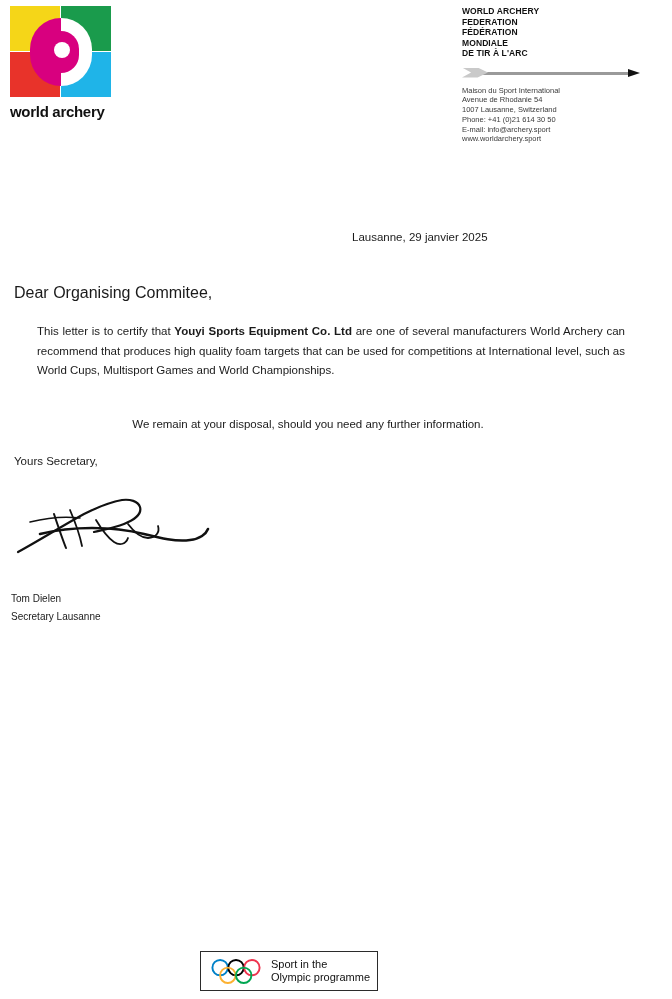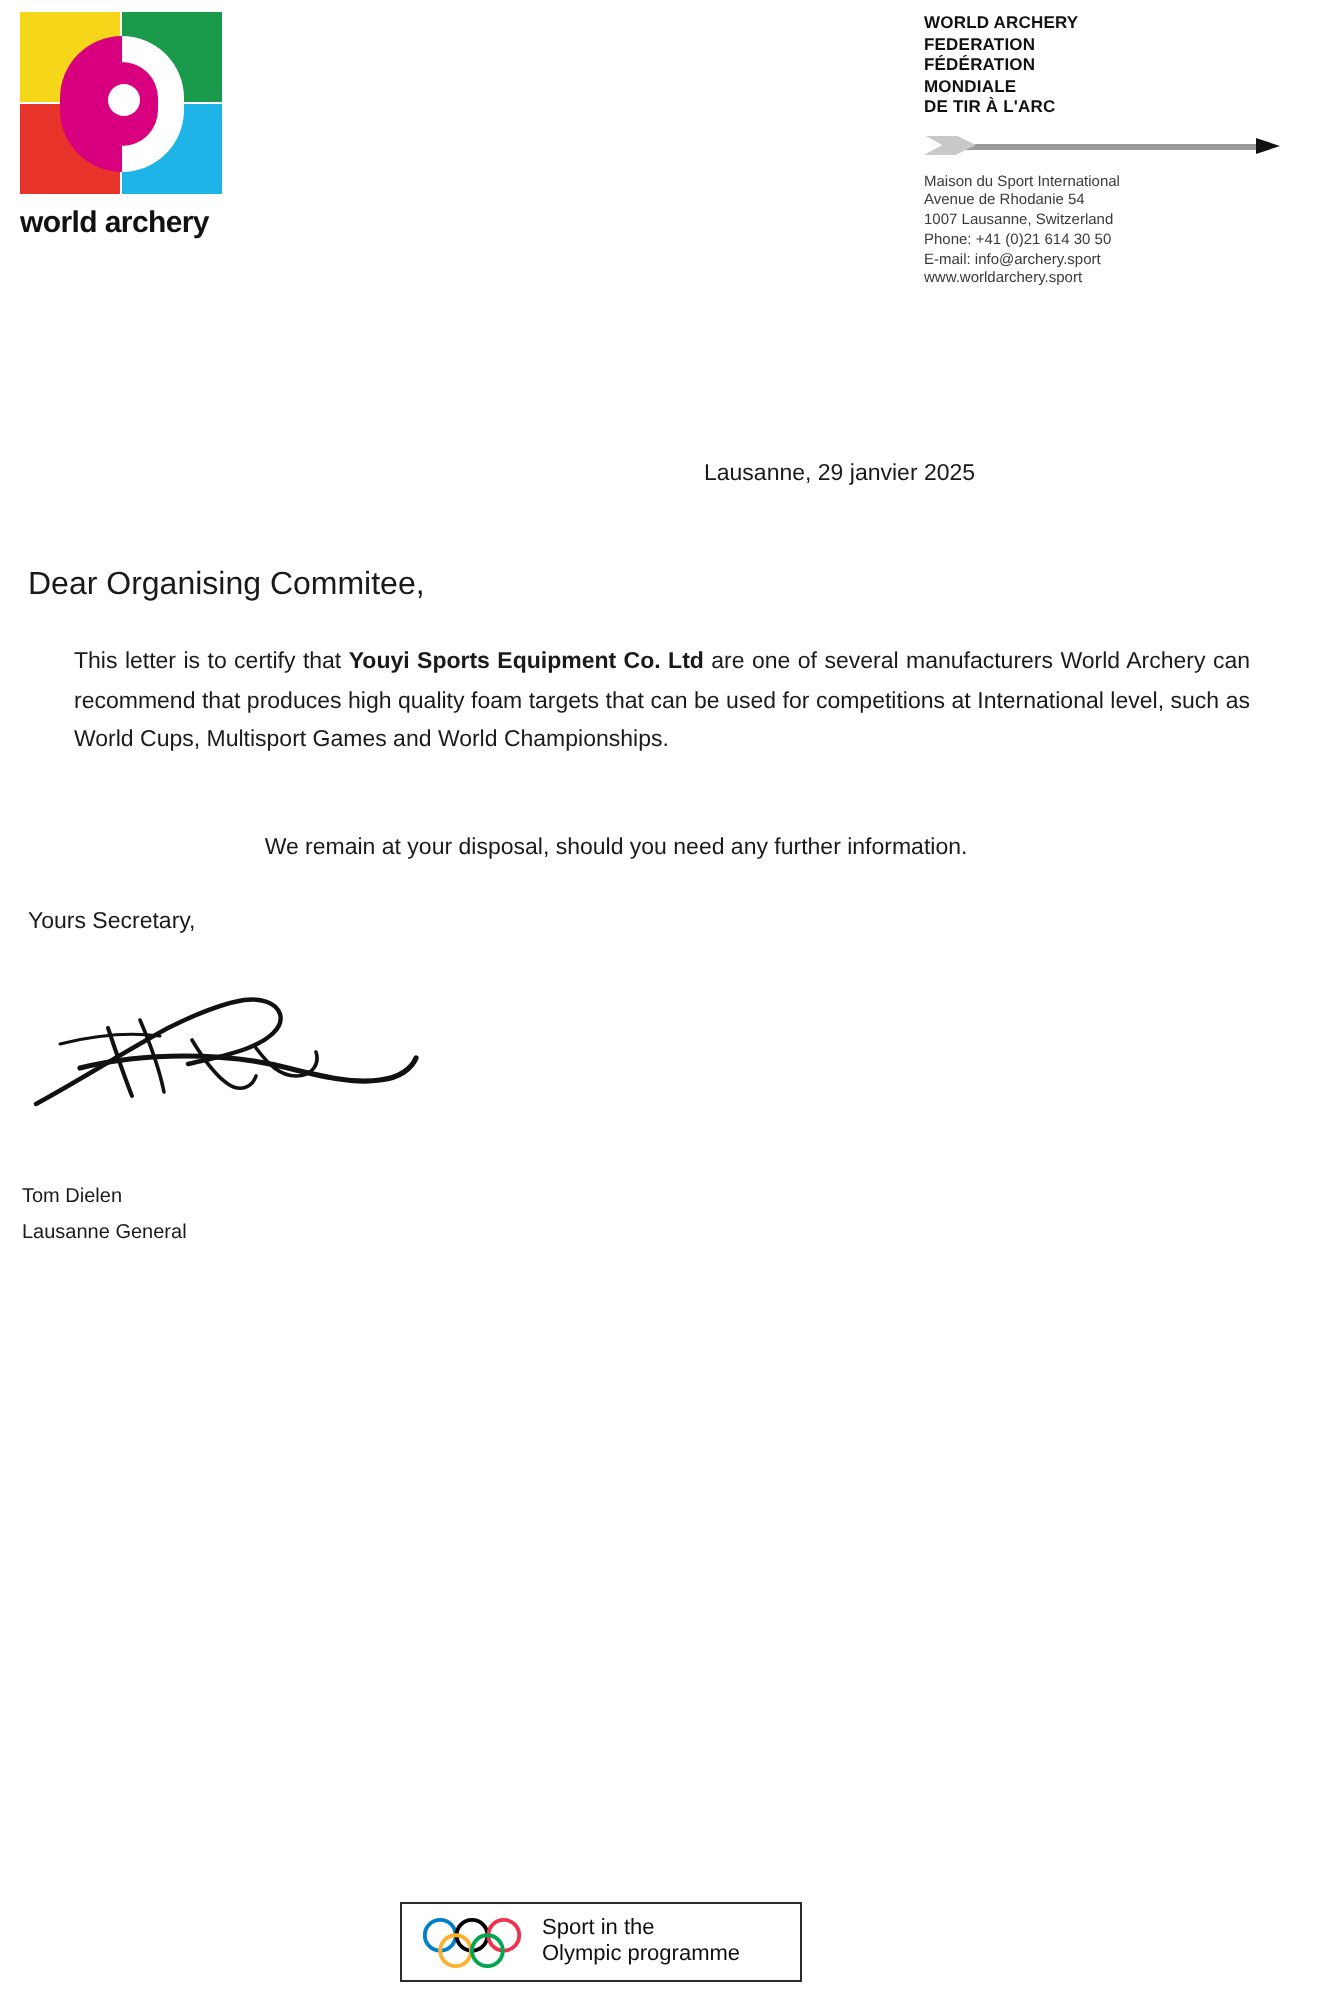--- a/index.html
+++ b/index.html
@@ -195,21 +195,21 @@
     top: 590px;
     font-size: 10px;
     line-height: 17.5px;
   }
 
   
   .olympic-badge {
     position: absolute;
     left: 200px;
     top: 951px;
-    width: 201px;
+    width: 178px;
     height: 40px;
     border: 1px solid #2b2b2b;
     display: flex;
     align-items: center;
     padding-left: 8px;
     box-sizing: border-box;
   }
   .rings {
     width: 54px;
     height: 26px;
@@ -280,21 +280,21 @@
   <path d="M30 54 C46 50, 64 48, 82 48 C100 48, 118 50, 134 54 C150 58, 166 62, 180 60 C190 59, 196 54, 198 49" fill="none" stroke="#111" stroke-width="2.6" stroke-linecap="round"></path>
   <path d="M44 34 C48 46, 52 58, 56 68" fill="none" stroke="#111" stroke-width="2" stroke-linecap="round"></path>
   <path d="M60 30 C66 44, 70 56, 72 66" fill="none" stroke="#111" stroke-width="1.8" stroke-linecap="round"></path>
   <path d="M86 40 C92 50, 98 58, 104 62 C110 66, 116 64, 118 58" fill="none" stroke="#111" stroke-width="1.8" stroke-linecap="round"></path>
   <path d="M118 44 C124 52, 130 58, 138 58 C146 58, 150 52, 148 46" fill="none" stroke="#111" stroke-width="1.8" stroke-linecap="round"></path>
   <path d="M20 42 C36 38, 54 36, 70 38" fill="none" stroke="#111" stroke-width="1.5" stroke-linecap="round"></path>
 </svg>
 
 <div class="signer">
   <div>Tom Dielen</div>
-  <div>Lausanne General</div>
+  <div>Secretary Lausanne</div>
 </div>
 
 <div class="olympic-badge">
   <svg class="rings" viewBox="0 0 110 54">
     <circle cx="22" cy="20" r="16" fill="none" stroke="#0081C8" stroke-width="4"></circle>
     <circle cx="55" cy="20" r="16" fill="none" stroke="#000000" stroke-width="4"></circle>
     <circle cx="88" cy="20" r="16" fill="none" stroke="#EE334E" stroke-width="4"></circle>
     <circle cx="38" cy="36" r="16" fill="none" stroke="#FCB131" stroke-width="4"></circle>
     <circle cx="71" cy="36" r="16" fill="none" stroke="#00A651" stroke-width="4"></circle>
   </svg>

